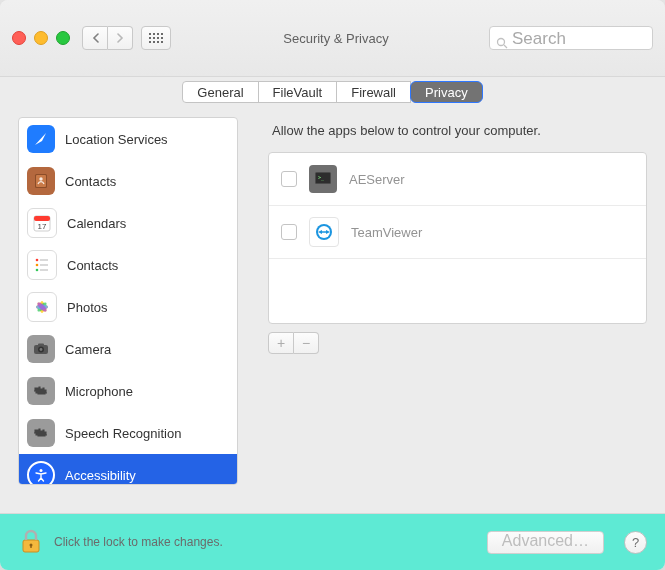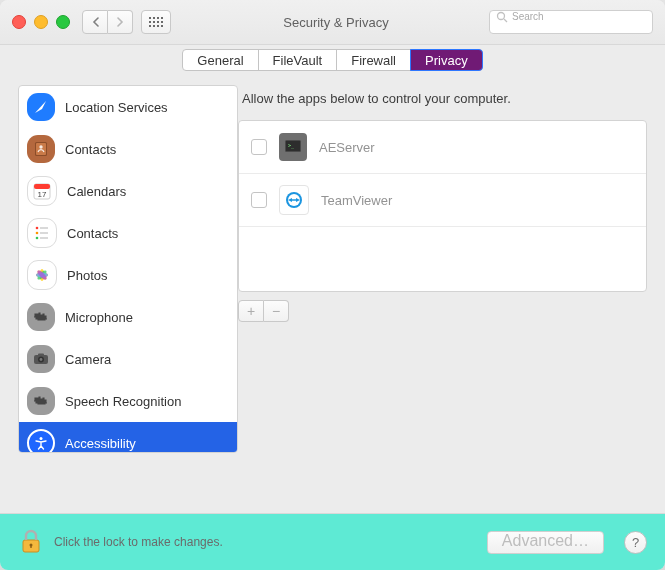--- a/index.html
+++ b/index.html
@@ -1,42 +1,42 @@
 <!DOCTYPE html>
 <html><head>
 <meta charset="utf-8">
 <style>
 html,body{margin:0;padding:0;font-family:-apple-system,BlinkMacSystemFont,"Helvetica Neue",sans-serif;font-size:13px;color:#333;background:#ececec;}
 .window{width:665px;height:570px;background:#ececec;border-radius:8px;overflow:hidden;box-shadow:0 10px 40px rgba(0,0,0,.2);position:relative;}
-.titlebar{height:44px;display:flex;align-items:center;padding:0 12px;border-bottom:1px solid #d8d8d8;background:linear-gradient(#f0f0f0,#e8e8e8);}
+.titlebar{height:44px;display:flex;align-items:center;padding:16px 12px;border-bottom:1px solid #d8d8d8;background:linear-gradient(#f0f0f0,#e8e8e8);}
 .traffic{display:flex;gap:8px;margin-right:12px;}
 .tl{width:12px;height:12px;border-radius:50%;}
 .tl.red{background:#ff5f57;border:.5px solid #e24239;}
 .tl.yellow{background:#febc2e;border:.5px solid #dfa023;}
 .tl.green{background:#28c840;border:.5px solid #1fa32f;}
 .nav-btns{display:flex;margin-right:8px;}
 .nav-btn{width:24px;height:22px;background:linear-gradient(#fcfcfc,#f1f1f1);border:1px solid #c9c9c9;display:flex;align-items:center;justify-content:center;color:#808080;font-size:10px;}
 .nav-btn:first-child{border-radius:4px 0 0 4px;}
 .nav-btn:last-child{border-radius:0 4px 4px 0;border-left:0;}
 .grid-btn{width:28px;height:22px;background:linear-gradient(#fcfcfc,#f1f1f1);border:1px solid #c9c9c9;border-radius:4px;display:flex;align-items:center;justify-content:center;margin-right:12px;}
 .grid-dots{display:grid;grid-template-columns:repeat(4,2px);grid-template-rows:repeat(3,2px);gap:2px;}
 .grid-dots i{width:2px;height:2px;background:#6a6a6a;display:block;}
 .title{flex:1;text-align:center;font-weight:500;color:#616161;}
-.search{width:150px;height:22px;background:#fff;border:1px solid #cfcfcf;border-radius:4px;display:flex;align-items:flex-start;padding:0 6px;color:#a9a9a9;font-size:10px;gap:4px;}
+.search{width:150px;height:22px;background:#fff;border:1px solid #cfcfcf;border-radius:4px;display:flex;align-items:flex-end;padding:0 6px;color:#a9a9a9;font-size:17px;gap:4px;}
 .search svg{opacity:.55;}
 .tabs{display:flex;justify-content:center;margin-top:4px;}
 .tab{height:20px;padding:0 14px;display:flex;align-items:center;background:#fff;border:1px solid #c4c4c4;font-size:13px;color:#373737;margin-left:-1px;cursor:default;}
 .tab:first-child{border-radius:4px 0 0 4px;margin-left:0;}
 .tab:last-child{border-radius:0 4px 4px 0;}
-.tab.active{background:#701a75;border-color:#2e77ff;color:#fff;}
-.content{display:flex;padding:14px 18px 16px;gap:0;height:398px;box-sizing:border-box;}
+.tab.active{background:#737373;border-color:#2e77ff;color:#fff;border-radius:6px;}
+.content{display:flex;padding:14px 18px 16px;gap:30px;height:398px;box-sizing:border-box;}
 .sidebar{width:218px;background:#fff;border:1px solid #d3d3d3;border-radius:4px;overflow:hidden;}
 .cat{height:42px;display:flex;align-items:center;padding:0 8px;gap:10px;cursor:default;}
 .cat.selected{background:#2463e6;color:#fff;}
-.cat .ico{width:28px;height:28px;border-radius:11px;display:flex;align-items:center;justify-content:center;flex:none;}
+.cat .ico{width:28px;height:28px;border-radius:6px;display:flex;align-items:center;justify-content:center;flex:none;}
 .main{flex:1;display:flex;flex-direction:column;}
 .desc{padding:6px 4px 14px;color:#3d3d3d;}
 .apps{border:1px solid #d3d3d3;border-radius:4px;background:#fff;height:170px;overflow:hidden;}
 .app-row{height:46px;display:flex;align-items:center;padding:3px 12px;gap:12px;border-bottom:1px solid #ebebeb;color:#939393;}
 .chk{width:14px;height:14px;border:1px solid #c4c4c4;border-radius:3px;background:#fff;flex:none;}
 .app-ico{width:28px;height:28px;border-radius:4px;display:flex;align-items:center;justify-content:center;flex:none;}
 .pm-btns{display:flex;margin-top:8px;}
 .pm{width:24px;height:20px;background:linear-gradient(#fcfcfc,#f1f1f1);border:1px solid #c9c9c9;display:flex;align-items:center;justify-content:center;color:#adadad;font-size:14px;}
 .pm:first-child{border-radius:4px 0 0 4px;}
 .pm:last-child{border-radius:0 4px 4px 0;border-left:0;}
@@ -163,36 +163,36 @@
                 <ellipse rx="6" ry="2.4" fill="#af52de" opacity=".75" transform="rotate(225)"></ellipse>
               </g>
             </svg>
         </div>
         <span>Photos</span>
       </div>
 
       <div class="cat">
         <div class="ico" style="background:#9b9b9b">
           <svg width="18" height="18" viewBox="0 0 18 18">
-              <path d="M2 9h1v-3h1v5h1V6h1v6h1V5h1v7h1V7h1v5h1V6h1v6h1V8h1v3h1" stroke="#444" stroke-width="1.1" fill="none"></path>
-            </svg>
-        </div>
-        <span>Microphone</span>
-      </div>
-
-      <div class="cat">
-        <div class="ico" style="background:#9b9b9b">
-          <svg width="18" height="18" viewBox="0 0 18 18">
               <rect x="2" y="5" width="14" height="9" rx="2" fill="#555"></rect>
               <circle cx="9" cy="9.5" r="3" fill="#333"></circle>
               <circle cx="9" cy="9.5" r="1.4" fill="#777"></circle>
               <rect x="6" y="3.5" width="6" height="2.5" rx="1" fill="#555"></rect>
             </svg>
         </div>
         <span>Camera</span>
+      </div>
+
+      <div class="cat">
+        <div class="ico" style="background:#9b9b9b">
+          <svg width="18" height="18" viewBox="0 0 18 18">
+              <path d="M2 9h1v-3h1v5h1V6h1v6h1V5h1v7h1V7h1v5h1V6h1v6h1V8h1v3h1" stroke="#444" stroke-width="1.1" fill="none"></path>
+            </svg>
+        </div>
+        <span>Microphone</span>
       </div>
 
       <div class="cat">
         <div class="ico" style="background:#9b9b9b">
           <svg width="18" height="18" viewBox="0 0 18 18">
               <path d="M2 9h1v-3h1v5h1V6h1v6h1V5h1v7h1V7h1v5h1V6h1v6h1V8h1v3h1" stroke="#444" stroke-width="1.1" fill="none"></path>
             </svg>
         </div>
         <span>Speech Recognition</span>
       </div>

